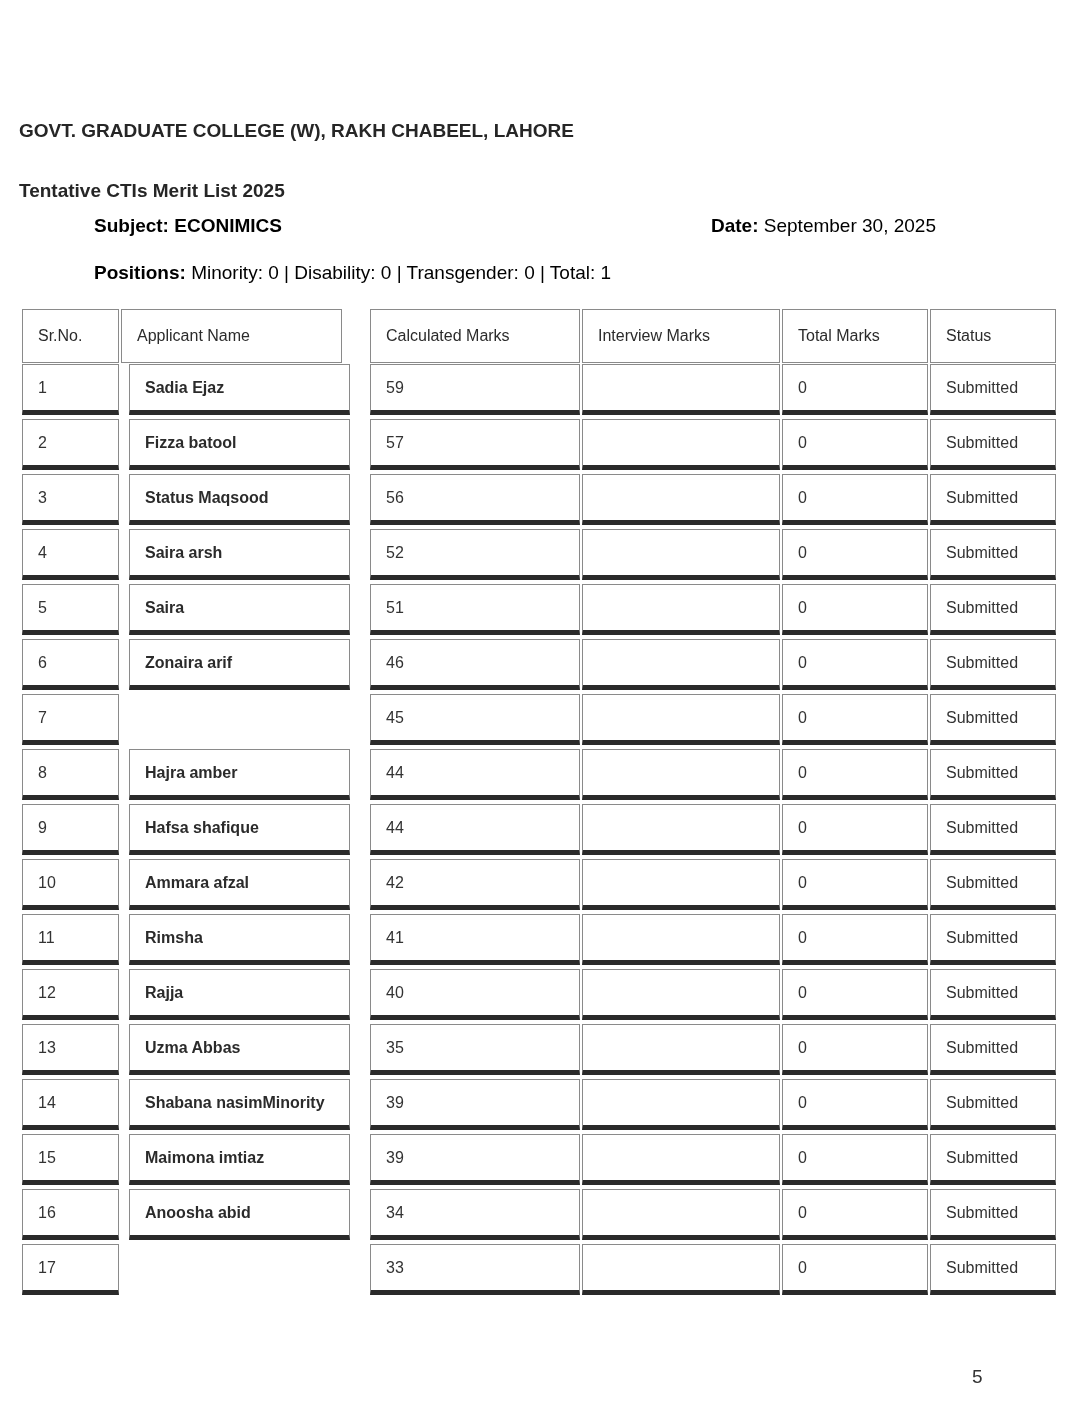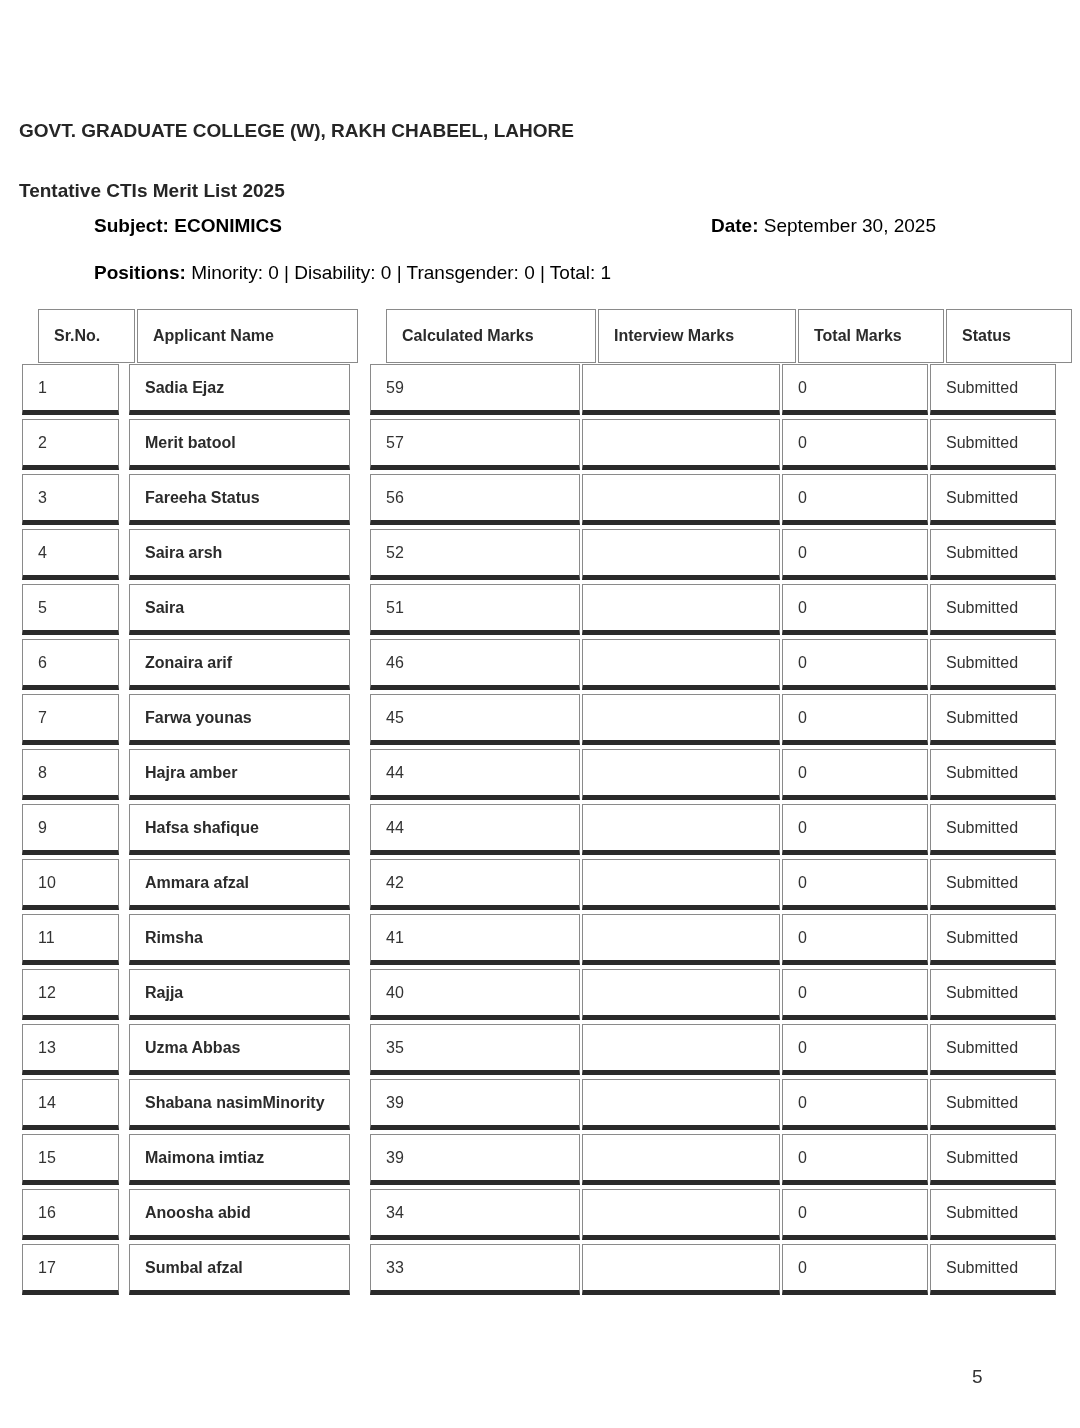--- a/index.html
+++ b/index.html
@@ -20,21 +20,21 @@
   .positions { left: 94px; top: 262px; }
 
   .table { position: absolute; left: 22px; top: 309px; width: 1035px; }
   .row { position: relative; height: 55px; }
   .cell {
     position: absolute; top: 0; box-sizing: border-box;
     border: 1px solid #8a8a8a; background: #fff;
     font-size: 16px; display: flex; align-items: center; padding-left: 15px;
     color: #333;
   }
-  .hdr .cell { height: 54px; font-weight: bold; color: #2b2b2b; margin-left: 16px; }
+  .hdr .cell { height: 54px; font-weight: normal; color: #2b2b2b; }
   .data .cell { height: 51px; border-bottom: 5px solid #2a2a2a; padding-top: 0; }
   .data .cell.name { font-weight: bold; color: #2b2b2b; margin-left: 8px; }
   .c1 { left: 0; width: 97px; }
   .c2 { left: 99px; width: 221px; }
   .c3 { left: 348px; width: 210px; }
   .c4 { left: 560px; width: 198px; }
   .c5 { left: 760px; width: 146px; }
   .c6 { left: 908px; width: 126px; }
   .pagenum { position: absolute; left: 972px; top: 1366px; font-size: 19px; color: #333; }
 </style>
@@ -69,29 +69,29 @@
 <div class="row data">
       <div class="cell c1">1</div>
       <div class="cell c2 name">Sadia Ejaz</div>
       <div class="cell c3">59</div>
       <div class="cell c4"></div>
       <div class="cell c5">0</div>
       <div class="cell c6">Submitted</div>
     </div>
     <div class="row data">
       <div class="cell c1">2</div>
-      <div class="cell c2 name">Merit batool</div>
+      <div class="cell c2 name">Fizza batool</div>
       <div class="cell c3">57</div>
       <div class="cell c4"></div>
       <div class="cell c5">0</div>
       <div class="cell c6">Submitted</div>
     </div>
     <div class="row data">
       <div class="cell c1">3</div>
-      <div class="cell c2 name">Fareeha Status</div>
+      <div class="cell c2 name">Status Maqsood</div>
       <div class="cell c3">56</div>
       <div class="cell c4"></div>
       <div class="cell c5">0</div>
       <div class="cell c6">Submitted</div>
     </div>
     <div class="row data">
       <div class="cell c1">4</div>
       <div class="cell c2 name">Saira arsh</div>
       <div class="cell c3">52</div>
       <div class="cell c4"></div>
@@ -109,21 +109,20 @@
     <div class="row data">
       <div class="cell c1">6</div>
       <div class="cell c2 name">Zonaira arif</div>
       <div class="cell c3">46</div>
       <div class="cell c4"></div>
       <div class="cell c5">0</div>
       <div class="cell c6">Submitted</div>
     </div>
     <div class="row data">
       <div class="cell c1">7</div>
-      <div class="cell c2 name">Farwa younas</div>
       <div class="cell c3">45</div>
       <div class="cell c4"></div>
       <div class="cell c5">0</div>
       <div class="cell c6">Submitted</div>
     </div>
     <div class="row data">
       <div class="cell c1">8</div>
       <div class="cell c2 name">Hajra amber</div>
       <div class="cell c3">44</div>
       <div class="cell c4"></div>
@@ -189,21 +188,20 @@
     <div class="row data">
       <div class="cell c1">16</div>
       <div class="cell c2 name">Anoosha abid</div>
       <div class="cell c3">34</div>
       <div class="cell c4"></div>
       <div class="cell c5">0</div>
       <div class="cell c6">Submitted</div>
     </div>
     <div class="row data">
       <div class="cell c1">17</div>
-      <div class="cell c2 name">Sumbal afzal</div>
       <div class="cell c3">33</div>
       <div class="cell c4"></div>
       <div class="cell c5">0</div>
       <div class="cell c6">Submitted</div>
     </div>
   </div>
 
 <div class="pagenum">5</div>
 
 </body></html>

